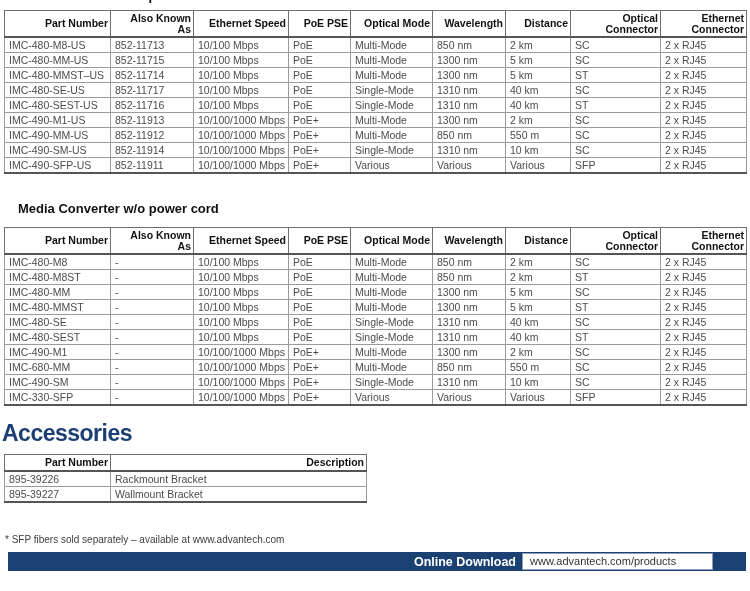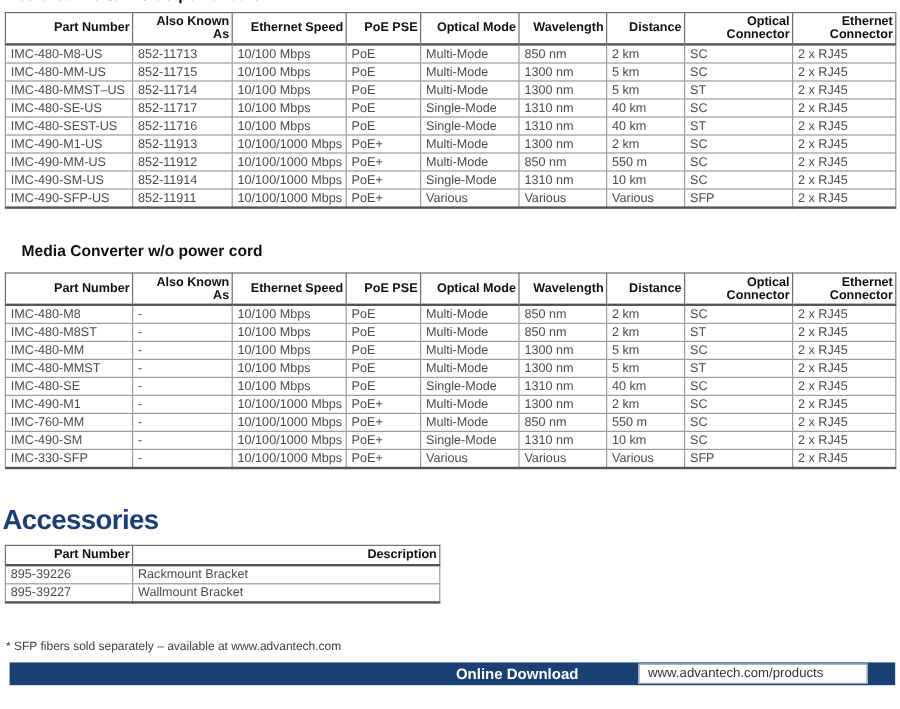--- a/index.html
+++ b/index.html
@@ -38,28 +38,28 @@
     color:#1c3e74;
     text-align:right;
   }
   #table-acc{top:454px;width:362px;}
   #footnote{
     position:absolute;left:5px;top:534px;
     font-size:10px;color:#3d3d3d;
   }
   #footer-bar{
     position:absolute;left:8px;top:552px;width:738px;height:19px;
-    background:#1b4173;display:flex;align-items:center;justify-content:flex-end;gap:44px;
+    background:#1b4173;display:flex;align-items:center;justify-content:flex-end;
   }
   #footer-label{
     color:#ffffff;font-weight:bold;font-size:12.5px;margin-right:6px;
   }
   #footer-url{
     width:182px;height:15px;background:#ffffff;border:1px solid #8fa0b5;
-    margin-right:23px;font-size:11px;color:#333;line-height:15px;
+    margin-right:33px;font-size:11px;color:#333;line-height:15px;
     padding-left:7px;white-space:nowrap;overflow:hidden;
   }
 </style>
 </head>
 <body>
 
 <h2 class="section-title" id="title-us">Media Converter w/ US power cord</h2>
 
 <table class="spec" id="table-us">
   <colgroup>
@@ -266,32 +266,43 @@
         <td>-</td>
         <td>10/100 Mbps</td>
         <td>PoE</td>
         <td>Single-Mode</td>
         <td>1310 nm</td>
         <td>40 km</td>
         <td>SC</td>
         <td>2 x RJ45</td>
       </tr>
       <tr>
+        <td>IMC-480-SEST</td>
+        <td>-</td>
+        <td>10/100 Mbps</td>
+        <td>PoE</td>
+        <td>Single-Mode</td>
+        <td>1310 nm</td>
+        <td>40 km</td>
+        <td>ST</td>
+        <td>2 x RJ45</td>
+      </tr>
+      <tr>
         <td>IMC-490-M1</td>
         <td>-</td>
         <td>10/100/1000 Mbps</td>
         <td>PoE+</td>
         <td>Multi-Mode</td>
         <td>1300 nm</td>
         <td>2 km</td>
         <td>SC</td>
         <td>2 x RJ45</td>
       </tr>
       <tr>
-        <td>IMC-760-MM</td>
+        <td>IMC-680-MM</td>
         <td>-</td>
         <td>10/100/1000 Mbps</td>
         <td>PoE+</td>
         <td>Multi-Mode</td>
         <td>850 nm</td>
         <td>550 m</td>
         <td>SC</td>
         <td>2 x RJ45</td>
       </tr>
       <tr>

